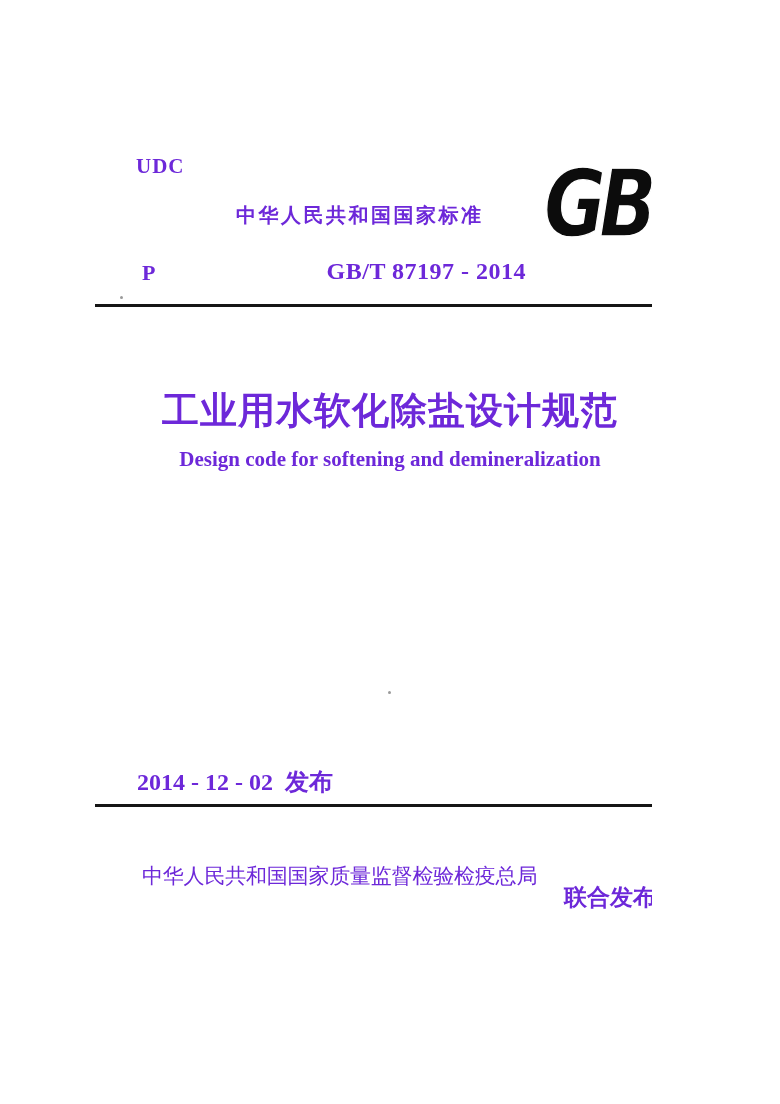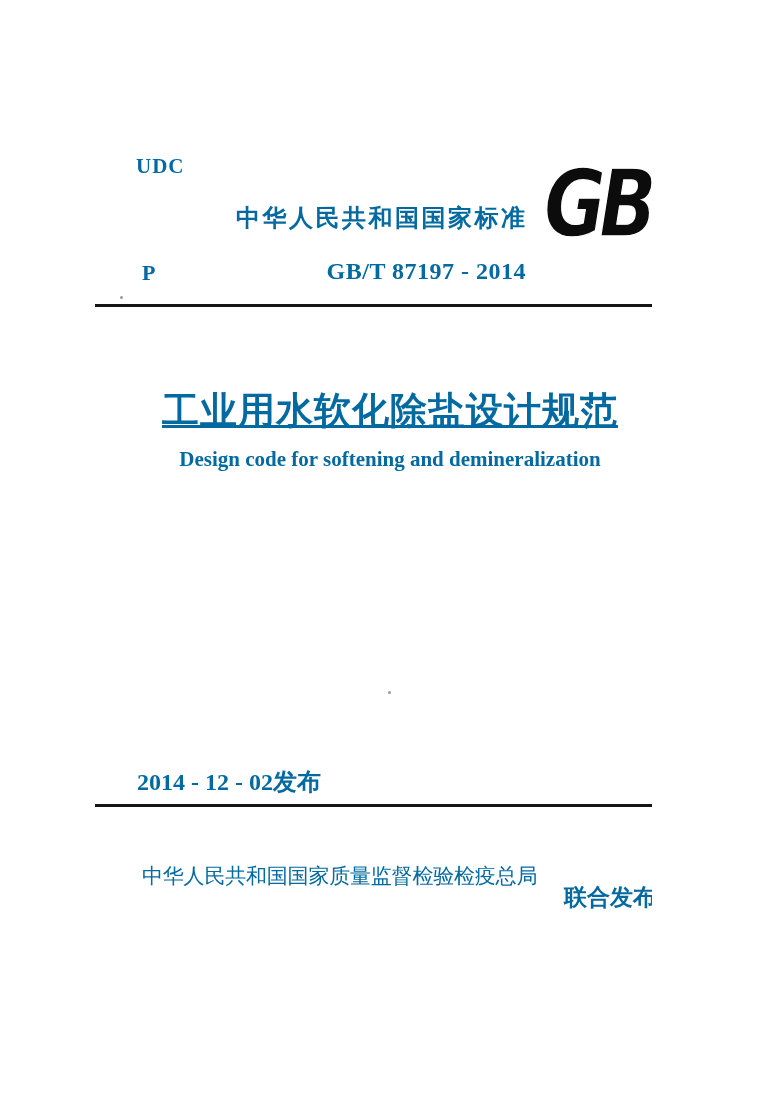--- a/index.html
+++ b/index.html
@@ -6,34 +6,34 @@
     margin: 0;
     padding: 0;
     background: #ffffff;
   }
   .page {
     position: relative;
     width: 652px;
     height: 1104px;
     background: #ffffff;
     font-family: "Liberation Serif", "DejaVu Serif", serif;
-    color: #0369a1;
+    color: #6d28d9;
     overflow: hidden;
   }
   .abs { position: absolute; }
 
   .udc {
     left: 136px; top: 154px;
     font-size: 21px; font-weight: bold;
     letter-spacing: 1px;
   }
   .std-heading {
     left: 236px; top: 202px;
     font-family: "Liberation Sans", "DejaVu Sans", sans-serif;
-    font-size: 24px; font-weight: bold;
+    font-size: 20px; font-weight: bold;
     letter-spacing: 2.5px;
     white-space: nowrap;
   }
   .gb-logo {
     left: 540px; top: 164px;
     width: 116px; height: 80px;
   }
   .p-label {
     left: 142px; top: 260px;
     font-size: 22px; font-weight: bold;
@@ -53,40 +53,40 @@
     left: 95px; top: 804px;
     width: 590px; height: 3px;
     background: #151515;
   }
   .title-zh {
     left: 0; top: 386px; width: 780px;
     text-align: center;
     font-size: 37px; font-weight: bold;
     letter-spacing: 1px;
     white-space: nowrap;
-    text-decoration: underline;
   }
   .title-en {
     left: 0; width: 780px;
     text-align: center;
     font-size: 21px; font-weight: 700;
     white-space: nowrap;
   }
   .title-en.l1 { top: 447px; }
   .title-en.l2 { top: 477px; }
 
   .date-row-item {
     top: 766px;
     font-size: 24px; font-weight: bold;
     white-space: nowrap;
   }
   .date-issue { left: 137px; }
   .date-impl  { right: 126px; }
   .date-cn-label {
     font-family: "Liberation Sans", "DejaVu Sans", sans-serif;
+    margin-left: 12px;
   }
 
   .publishers {
     left: 142px; top: 862px;
     width: 396px;
   }
   .pub-line1 {
     font-family: "Liberation Sans", "DejaVu Sans", sans-serif;
     font-size: 22px; font-weight: bold;
     letter-spacing: 4.3px;

